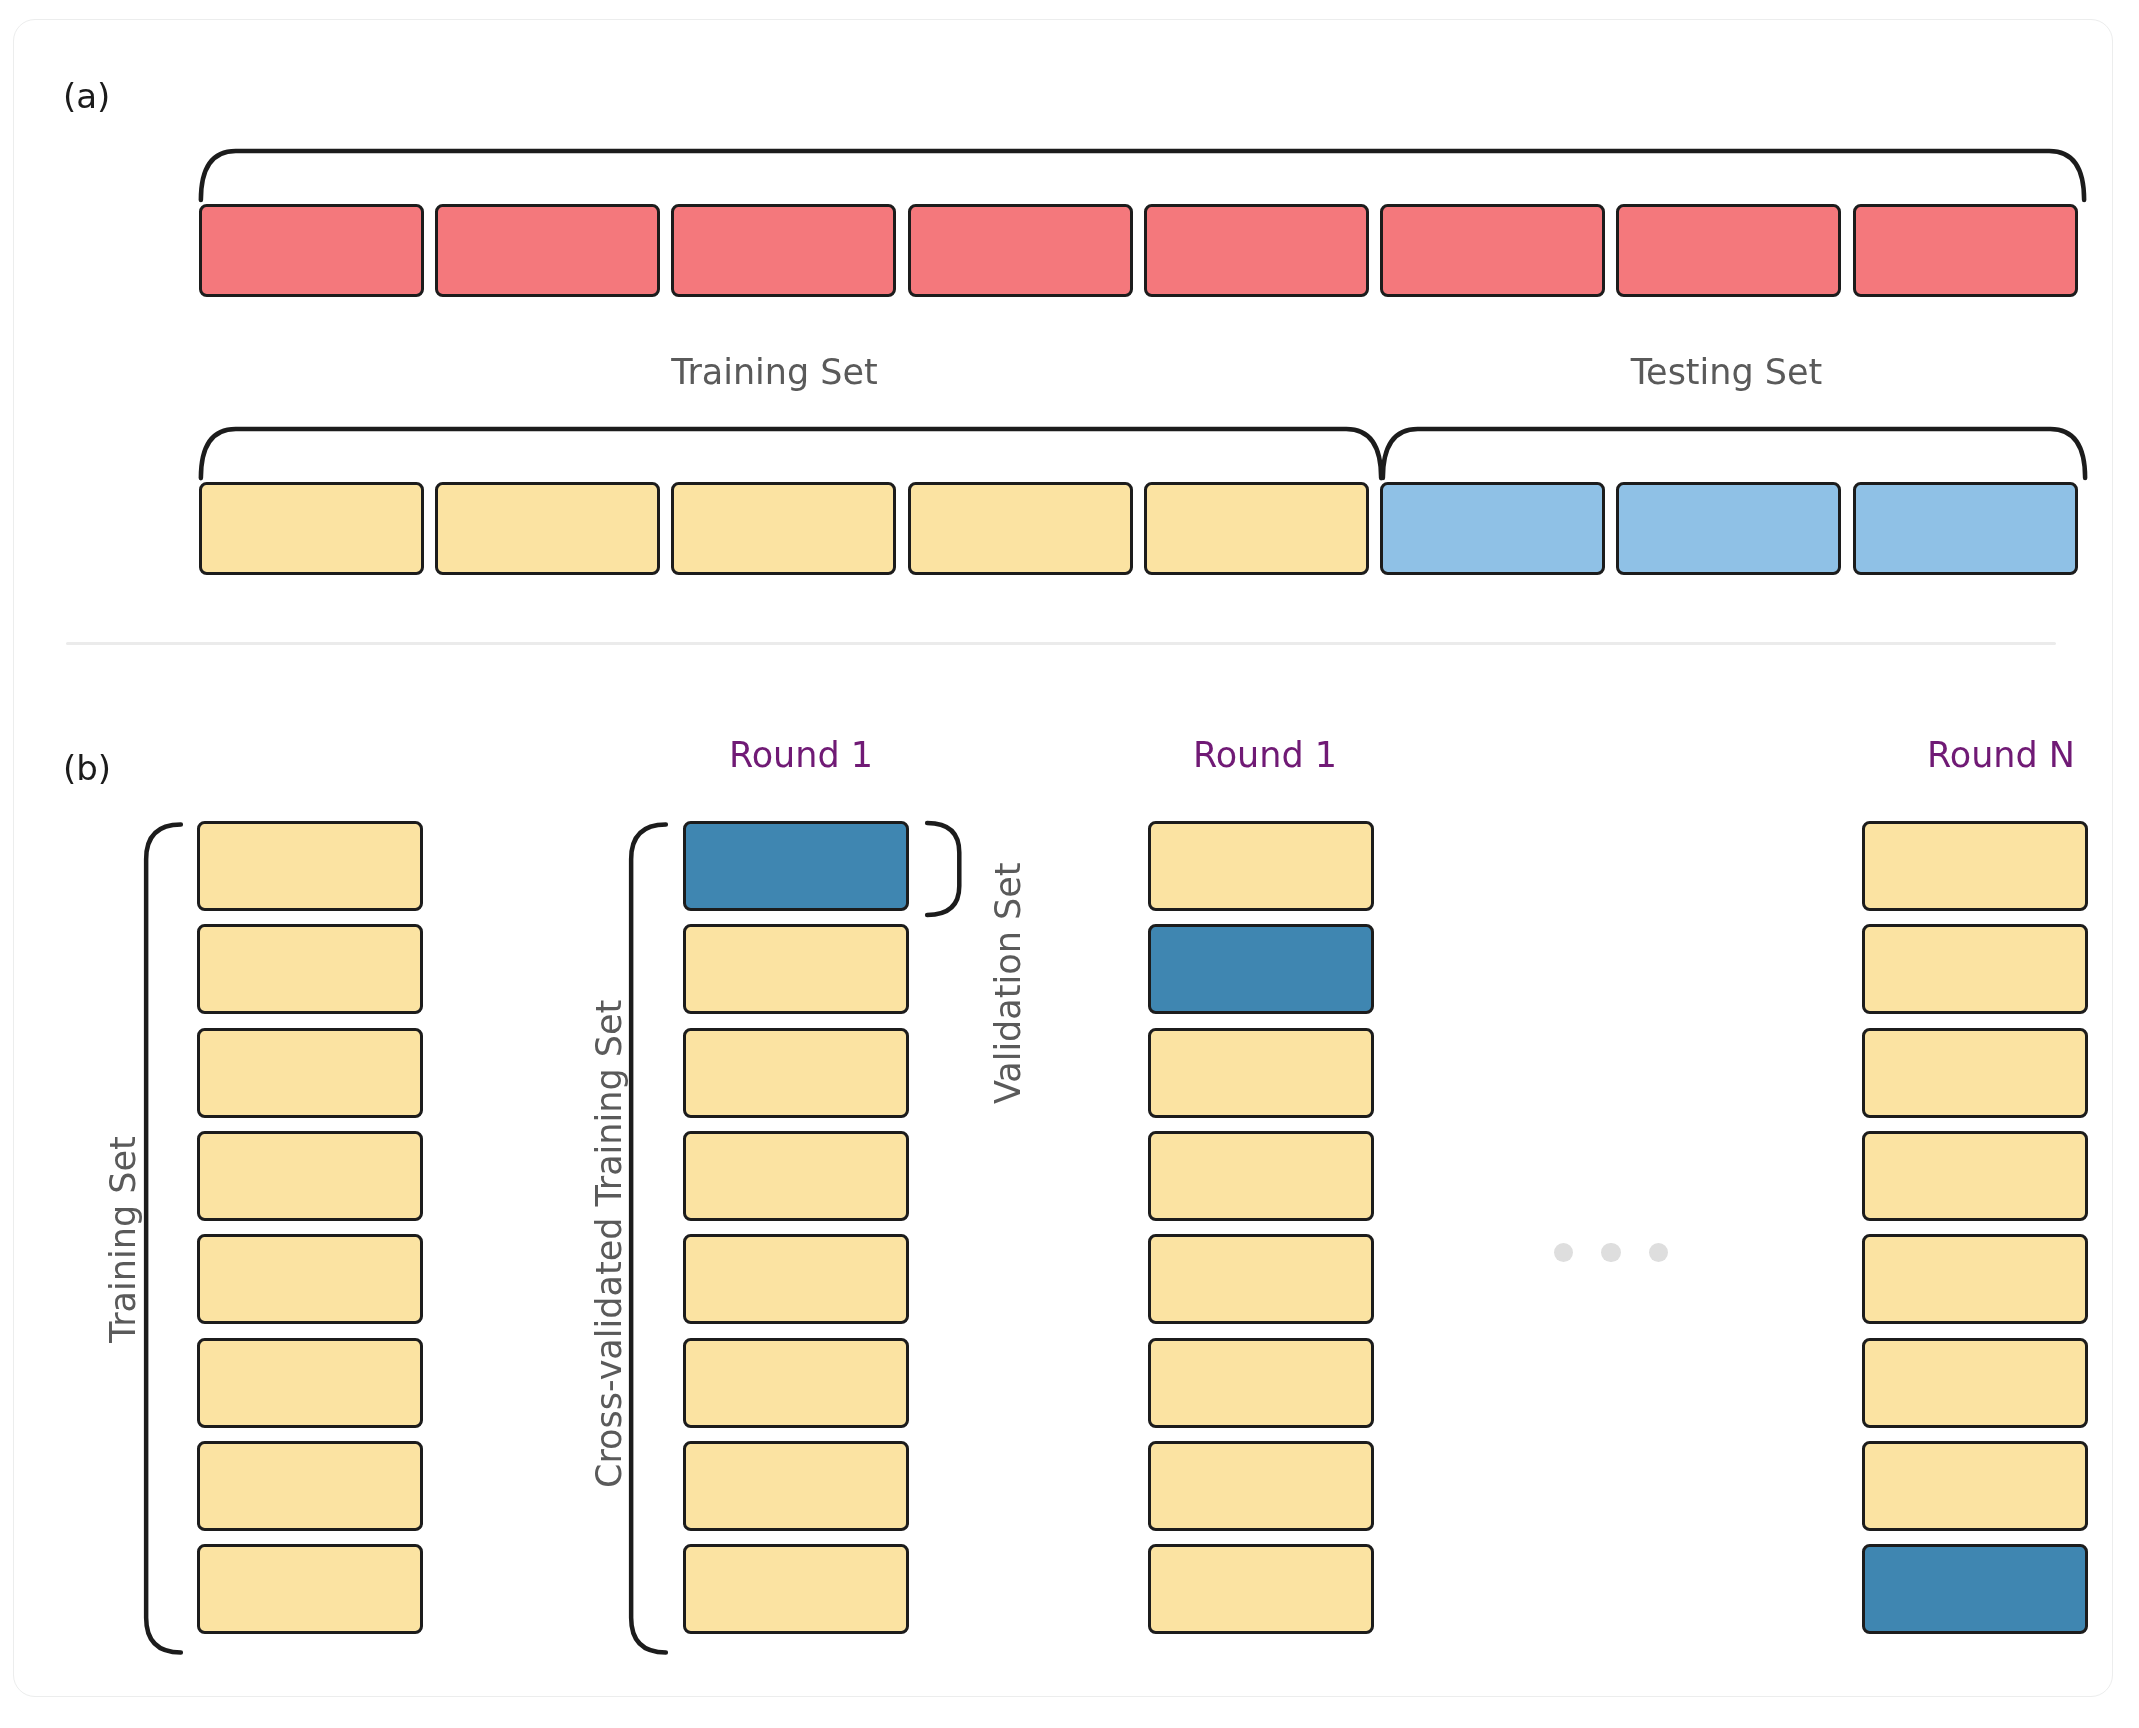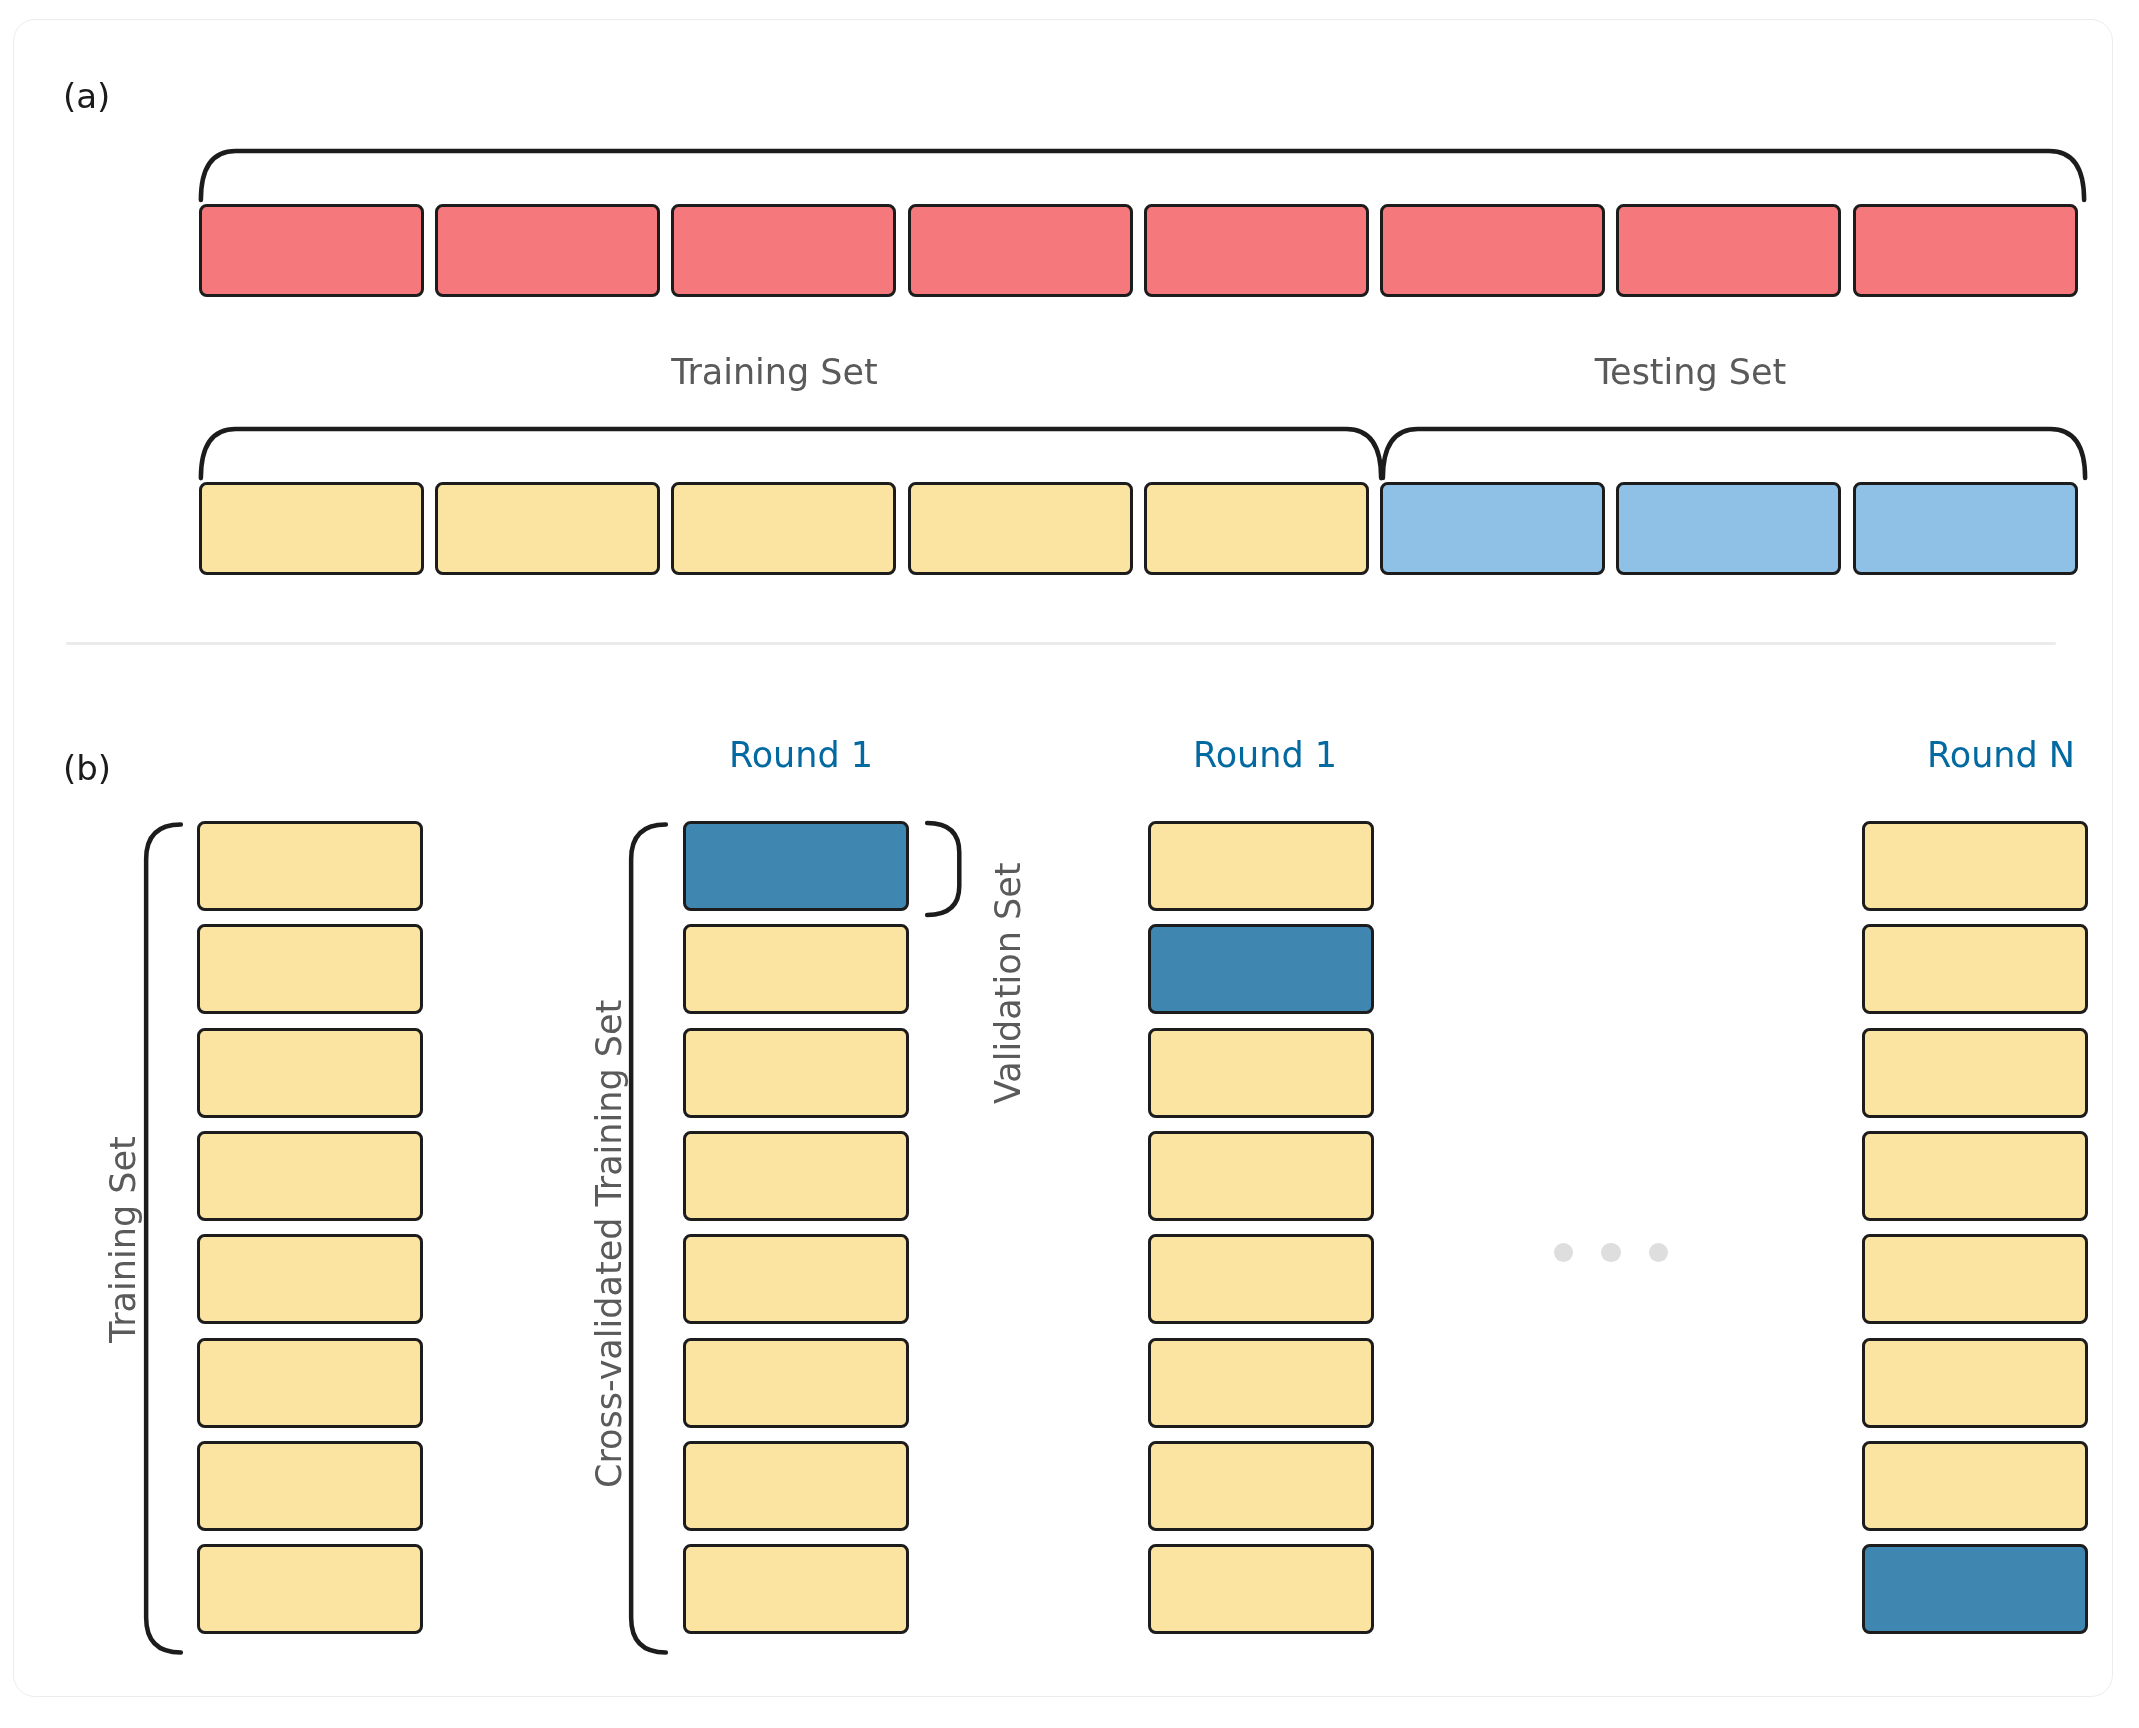--- a/index.html
+++ b/index.html
@@ -38,21 +38,21 @@
   .section-title {
     position: absolute;
     font-size: 35px;
     color: #5a5a5a;
     white-space: nowrap;
     text-align: center;
   }
   .round-title {
     position: absolute;
     font-size: 35px;
-    color: #0369a1;
+    color: #701a75;
     white-space: nowrap;
     text-align: center;
   }
   .cell {
     position: absolute;
     border: 3.2px solid #1c1c1c;
     border-radius: 7.7px;
     box-sizing: border-box;
   }
   .cell.red    { background: #F4787C; }
@@ -122,21 +122,21 @@
     <div class="cell red" style="left:435px;  top:204px; width:225px; height:93px;"></div>
     <div class="cell red" style="left:671px; top:204px; width:225px; height:93px;"></div>
     <div class="cell red" style="left:908px; top:204px; width:225px; height:93px;"></div>
     <div class="cell red" style="left:1144px; top:204px; width:225px; height:93px;"></div>
     <div class="cell red" style="left:1380px; top:204px; width:225px; height:93px;"></div>
     <div class="cell red" style="left:1616px; top:204px; width:225px; height:93px;"></div>
     <div class="cell red" style="left:1853px; top:204px; width:225px; height:93px;"></div>
   </div>
 
   <div class="section-title" style="left:613px; top:352px; width:323px;">Training Set</div>
-  <div class="section-title" style="left:1529px; top:352px; width:323px;">Testing Set</div>
+  <div class="section-title" style="left:1565px; top:352px; width:323px;">Testing Set</div>
 
   <div class="hbrace" style="left:197px; top:420px;">
     <svg width="1188" height="62" viewBox="0 0 1840 96">
       <path d="M 6 90 Q 6 14 60 14 L 1780 14 Q 1834 14 1834 90" fill="none" stroke="#1c1c1c" stroke-width="7" stroke-linecap="round"></path>
     </svg>
   </div>
 
   <div class="hbrace" style="left:1379px; top:420px;">
     <svg width="710" height="62" viewBox="0 0 1100 96">
       <path d="M 6 90 Q 6 14 60 14 L 1040 14 Q 1094 14 1094 90" fill="none" stroke="#1c1c1c" stroke-width="7" stroke-linecap="round"></path>

